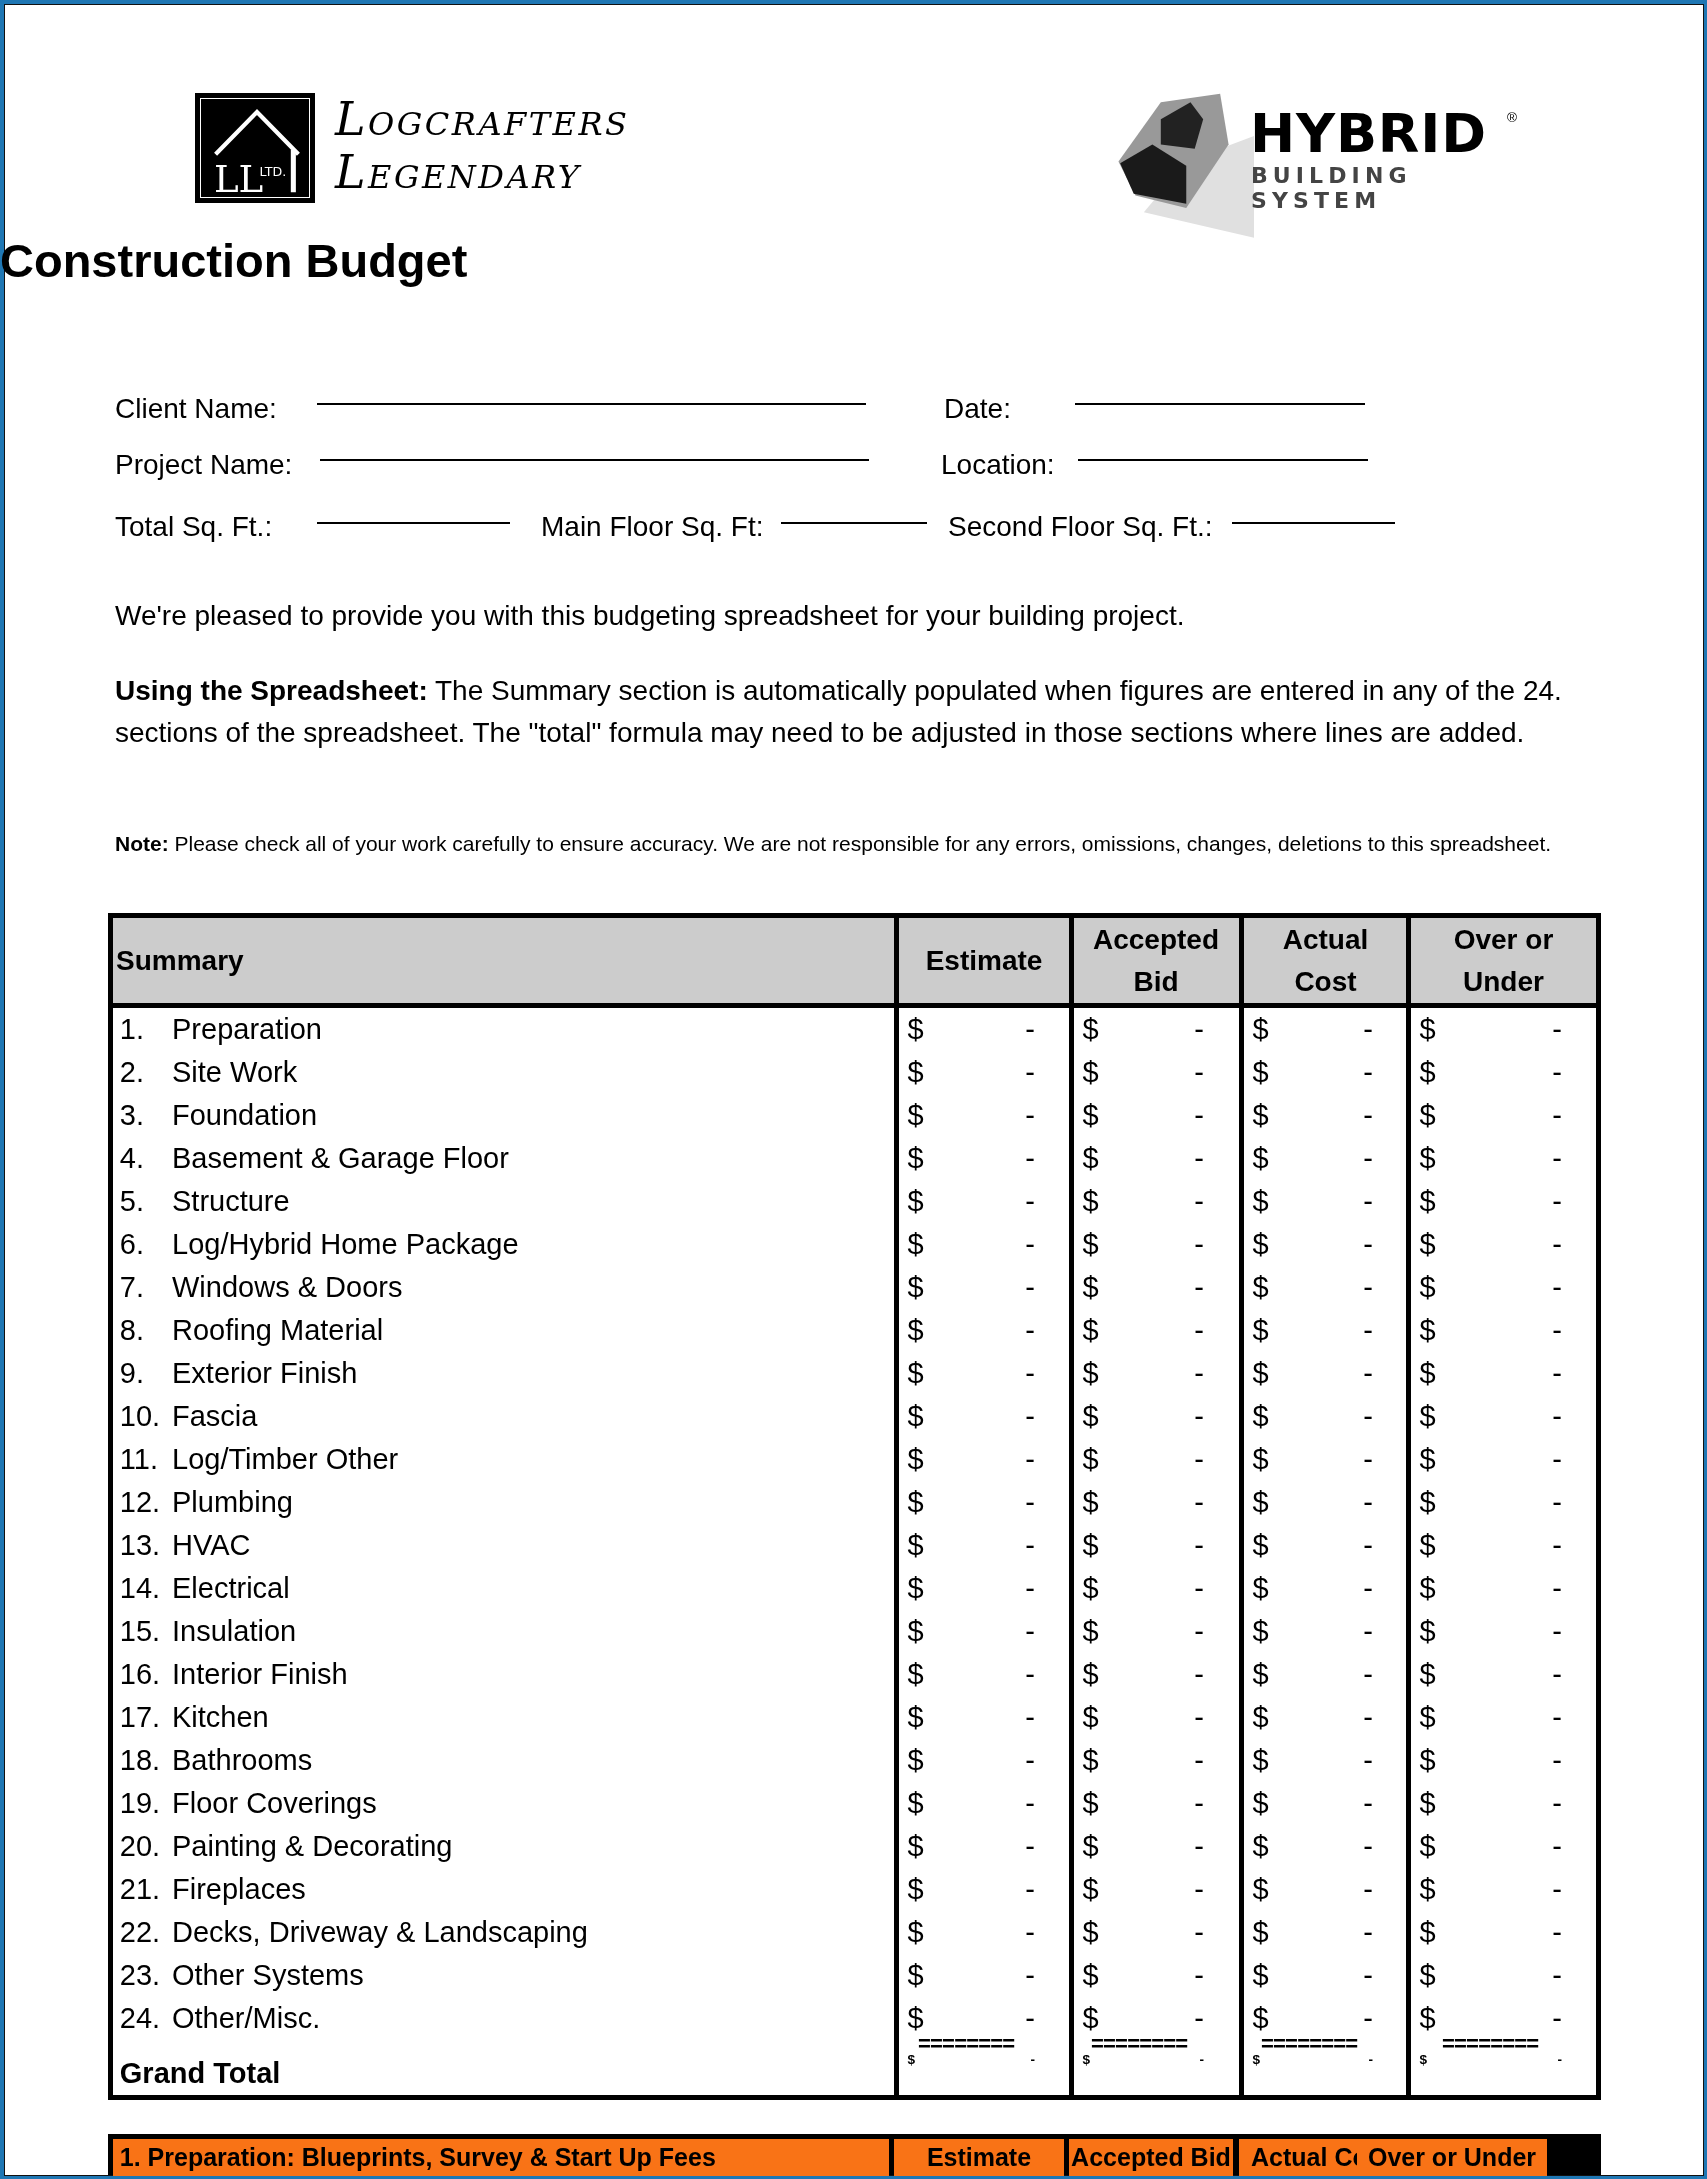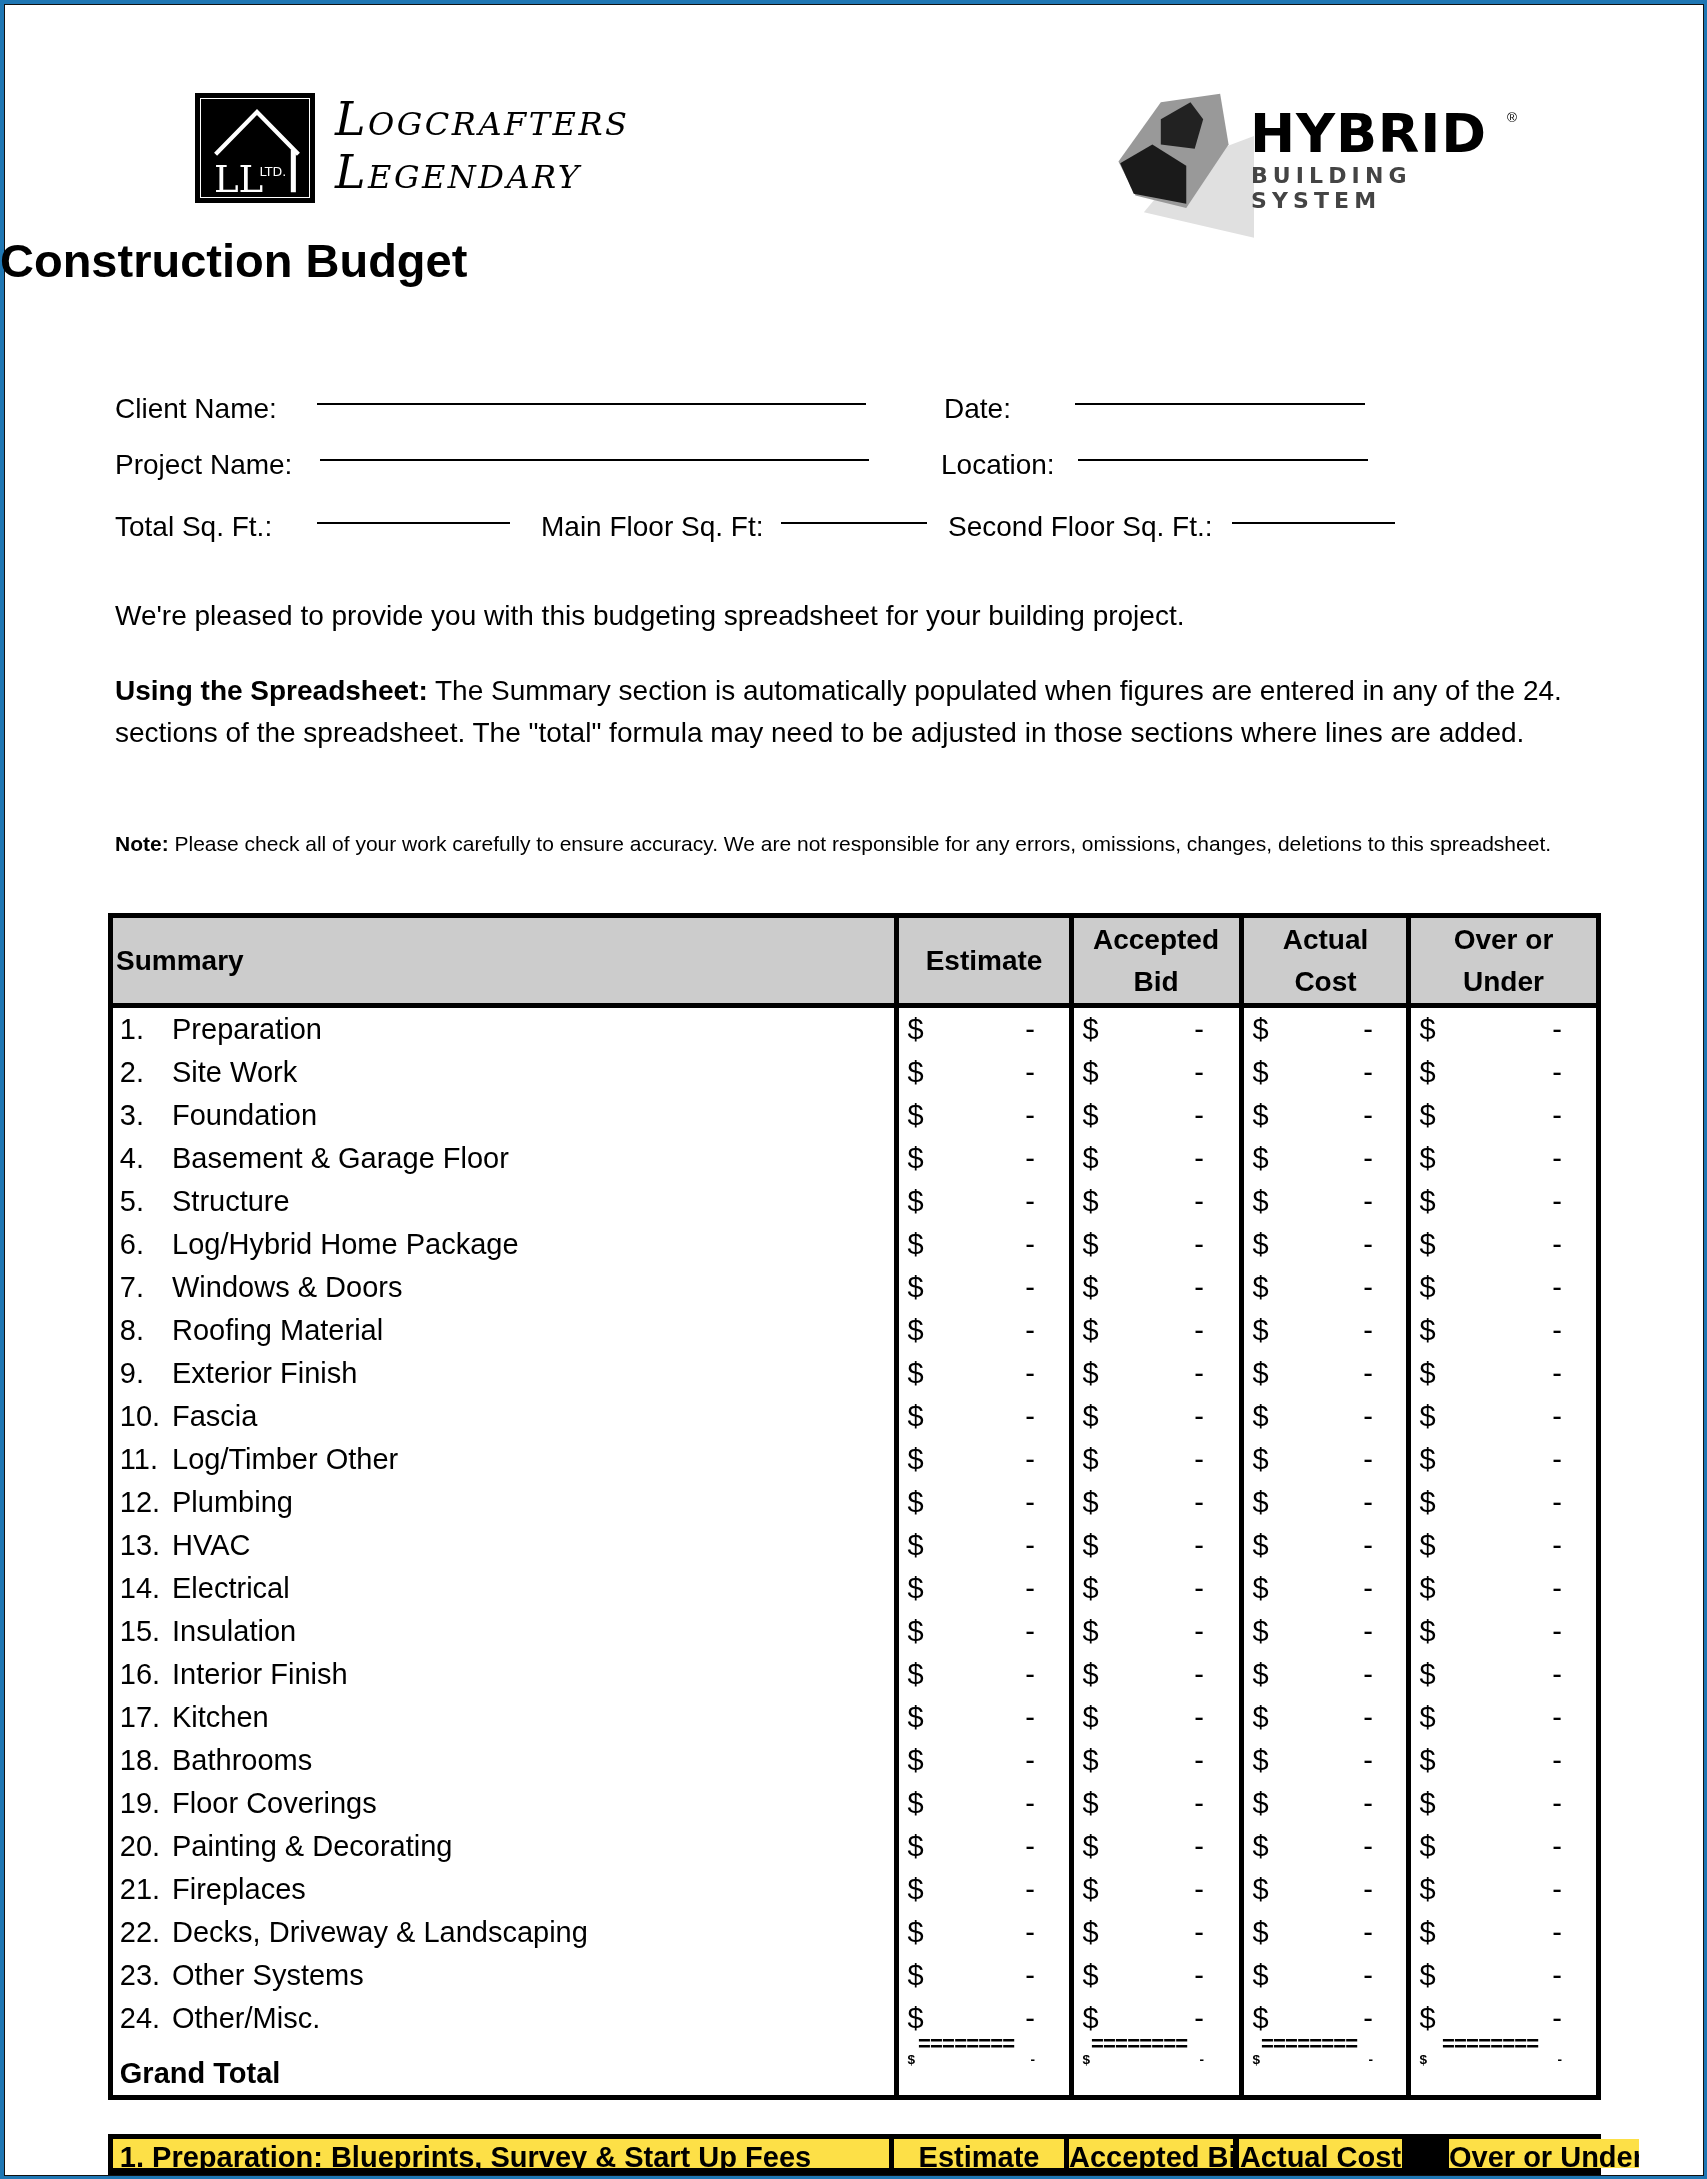--- a/index.html
+++ b/index.html
@@ -81,21 +81,21 @@
   .money .v { position: absolute; right: 34px; }
   .eq { position: absolute; font-size: 22px; font-weight: bold; letter-spacing: -0.8px; line-height: 22px; }
   .grand { position: absolute; left: 6.8px; font-size: 29px; font-weight: bold; line-height: 42px; }
 
   
   .sec1 {
     position: absolute; left: 108px; top: 2134px; width: 1493px; height: 41px;
     box-sizing: border-box; border: 5.1px solid #000; border-bottom: none; background: #000;
   }
   .sec1-cell {
-    position: absolute; top: 0; height: 29px; background: #fde047; font-size: 29px; font-weight: bold;
+    position: absolute; top: 0; height: 37px; background: #f97316; font-size: 25px; font-weight: bold;
     line-height: 36px; white-space: nowrap; overflow: hidden;
   }
 </style>
 </head>
 <body>
 
 <div class="frame-outer"></div>
 <div class="frame-inner"></div>
 
 <div class="logo-ll">
@@ -683,15 +683,15 @@
         <b class="v">-</b>
       </div>
   </div>
 </div>
 
 <div class="sec1">
   <div class="sec1-cell" style="left:0;width:776px;padding-left:6.8px;box-sizing:border-box">1.  Preparation: Blueprints, Survey &amp; Start Up Fees</div>
   <div class="sec1-cell" style="left:781px;width:170px;text-align:center">Estimate</div>
   <div class="sec1-cell" style="left:956px;width:164px;text-align:center">Accepted Bid</div>
   <div class="sec1-cell" style="left:1126px;width:163px;text-align:center">Actual Cost</div>
-  <div class="sec1-cell" style="left:1336px;width:190px;text-align:left">Over or Under</div>
+  <div class="sec1-cell" style="left:1244px;width:190px;text-align:center">Over or Under</div>
 </div>
 
 
 </body></html>

